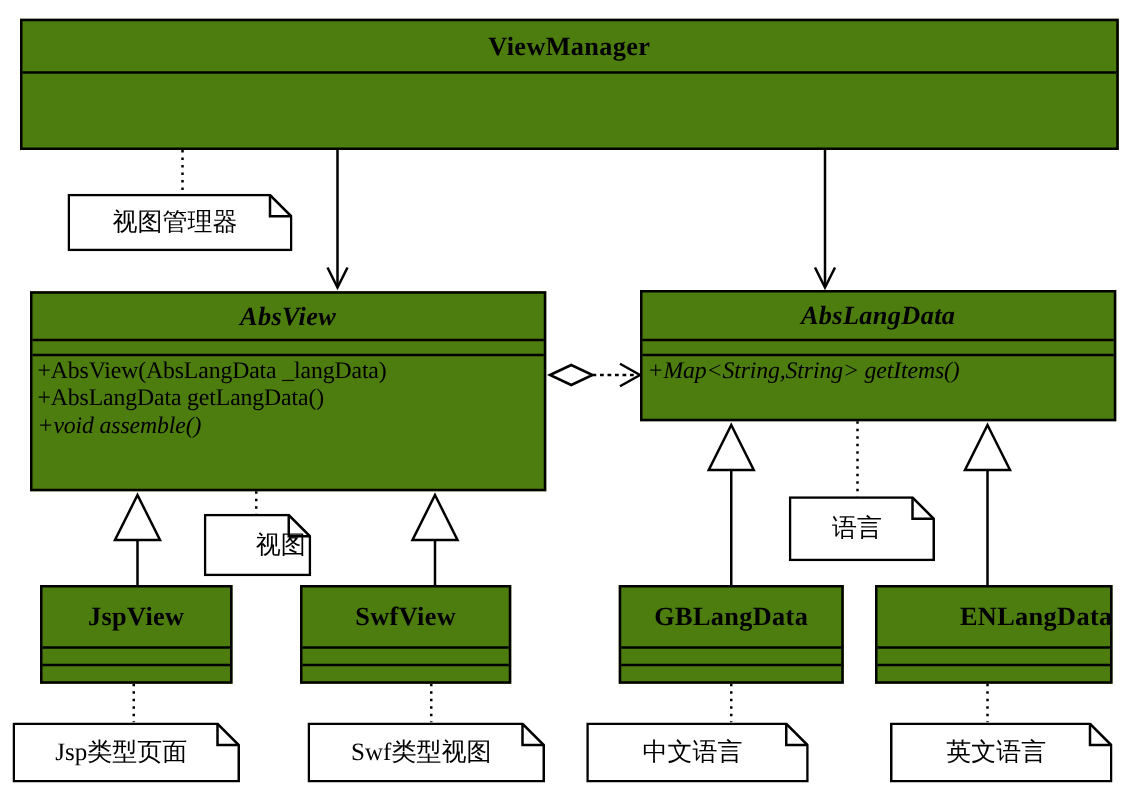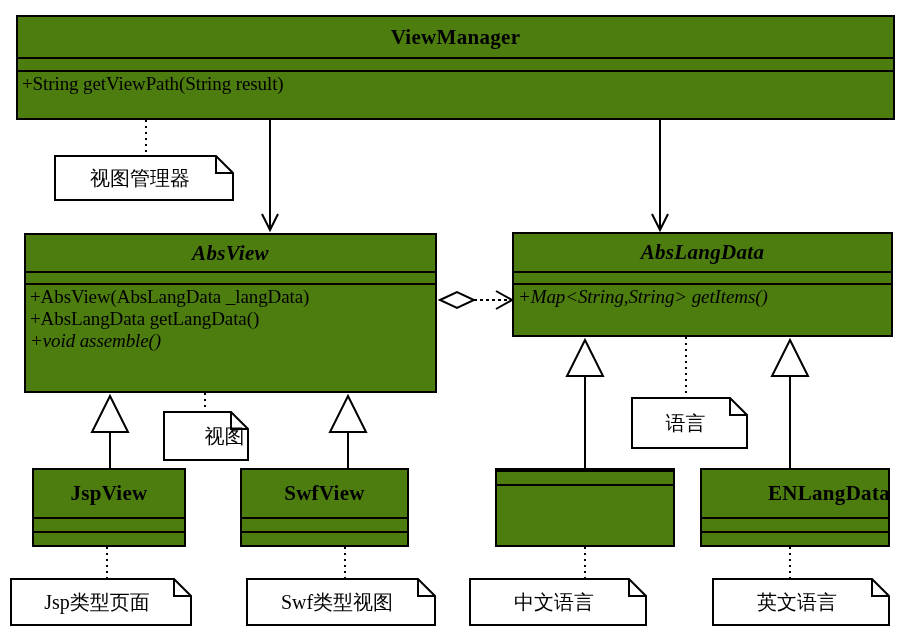--- a/index.html
+++ b/index.html
@@ -148,23 +148,20 @@
       <line x1="107" y1="547" x2="107" y2="578" stroke="#000" stroke-width="2" stroke-dasharray="2,4"></line>
       <line x1="345" y1="547" x2="345" y2="578" stroke="#000" stroke-width="2" stroke-dasharray="2,4"></line>
       <line x1="585" y1="547" x2="585" y2="578" stroke="#000" stroke-width="2" stroke-dasharray="2,4"></line>
       <line x1="790" y1="547" x2="790" y2="578" stroke="#000" stroke-width="2" stroke-dasharray="2,4"></line>
     </g>
   </svg>
 
   <div class="uml-class" style="left:16px; top:15px; width:879px; height:105px;">
     <div class="cls-name" style="height:40px;">ViewManager</div>
     <div class="cls-attrs" style="height:13px;"></div>
-    <div class="cls-ops" style="height:48px;">
-      <div class="op">+String getViewPath(String result)</div>
-    </div>
   </div>
 
   <div class="uml-note" style="left:54px; top:155px; width:180px; height:46px;">
     <svg class="note-shape" viewBox="0 0 180 46" preserveAspectRatio="none">
       <path d="M1,1 H162 L179,18 V45 H1 Z" fill="#ffffff" stroke="#000" stroke-width="2" vector-effect="non-scaling-stroke"></path>
       <path d="M162,1 V18 H179" fill="none" stroke="#000" stroke-width="2" vector-effect="non-scaling-stroke"></path>
     </svg>
     <div class="note-text">视图管理器</div>
   </div>
 
@@ -208,20 +205,21 @@
     <div class="cls-ops" style="height:14px;"></div>
   </div>
 
   <div class="uml-class" style="left:240px; top:468px; width:169px; height:79px;">
     <div class="cls-name" style="height:47px;">SwfView</div>
     <div class="cls-attrs" style="height:14px;"></div>
     <div class="cls-ops" style="height:14px;"></div>
   </div>
 
   <div class="uml-class" style="left:495px; top:468px; width:180px; height:79px;">
+    <div class="cls-name" style="height:47px;">GBLangData</div>
     <div class="cls-attrs" style="height:14px;"></div>
     <div class="cls-ops" style="height:14px;"></div>
   </div>
 
   <div class="uml-class" style="left:700px; top:468px; width:190px; height:79px;">
     <div class="cls-name" style="height:47px;margin-left:34px;">ENLangData</div>
     <div class="cls-attrs" style="height:14px;"></div>
     <div class="cls-ops" style="height:14px;"></div>
   </div>
 

